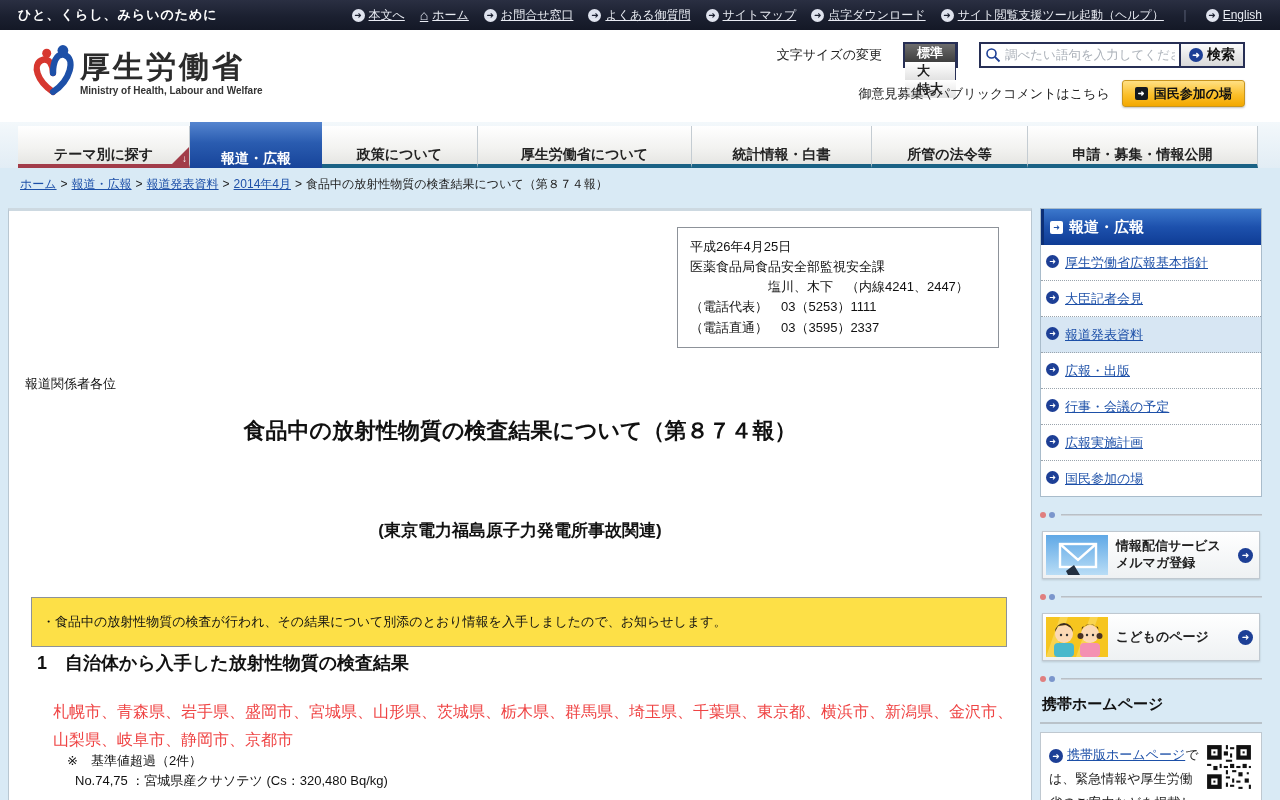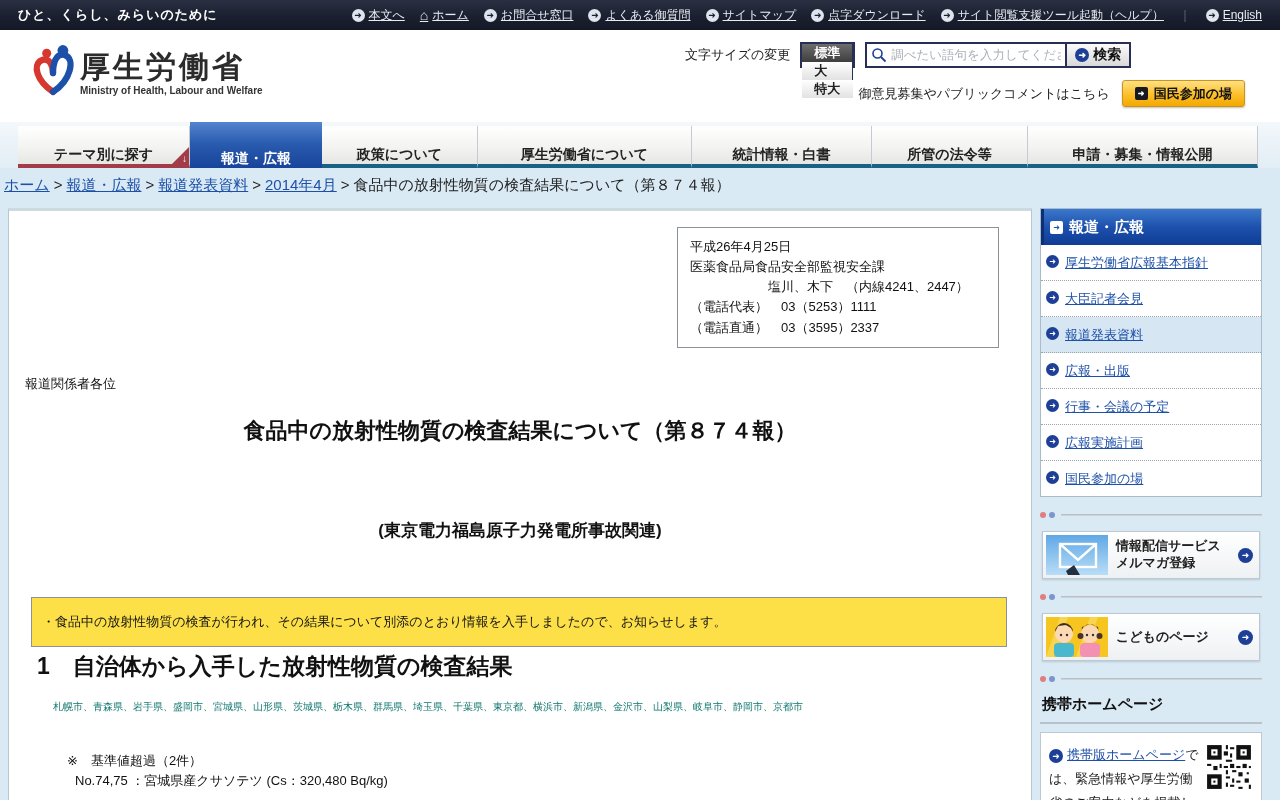--- a/index.html
+++ b/index.html
@@ -29,21 +29,21 @@
   .tb-home { color:#dfe3ee; font-size:14px; line-height:13px; }
   .tb-sep { color:#6a7188; font-size:12px; }
 
   
   .header { position:absolute; left:0; top:30px; width:1280px; height:92px; background:#fff; z-index:25; }
   .brand { position:absolute; left:26px; top:14px; display:flex; align-items:center; }
   .brand-text .jp { font-size:30px; font-weight:bold; color:#2b2b2b; letter-spacing:3px; line-height:1.1; }
   .brand-text .en { font-size:10px; font-weight:bold; color:#333; margin-top:2px; }
 
   .header-right { position:absolute; right:35px; top:12px; width:560px; }
-  .hr-row1 { display:flex; align-items:center; gap:10px; }
+  .hr-row1 { display:flex; align-items:center; justify-content:flex-end; gap:21px; }
   .ts-label { font-size:13px; color:#222; }
   .sizebox { display:flex; border:2px solid #272f55; height:26px;flex-direction:column; }
   .sizebox .szbtn {
     font-size:13px; font-weight:bold; padding:0 12px; height:100%;
     display:flex; align-items:center; border:none; cursor:pointer;
     background:linear-gradient(180deg,#ffffff,#e2e2e2); color:#222;
     border-right:1px solid #272f55;
   }
   .sizebox .szbtn:last-child { border-right:none; }
   .sizebox .szbtn.active { background:linear-gradient(180deg,#6d6d6d,#3e3e3e); color:#fff; }
@@ -96,21 +96,21 @@
     border-bottom:17px solid #a23c49; border-left:17px solid transparent;
   }
   .tab.theme .dn { position:absolute; right:2px; bottom:0px; color:#fff; font-size:10px; z-index:2; }
   .tab.active {
     height:46px; border-bottom:none; color:#fff;
     background:linear-gradient(180deg,#5585cf 0%,#2a5cb0 45%,#17449a 100%);
     border-right:none;
   }
 
   
-  .breadcrumb { position:absolute; left:4px; top:176px; font-size:15px; color:#222; z-index:10; }
+  .breadcrumb { position:absolute; left:20px; top:176px; font-size:12px; color:#222; z-index:10; }
   .breadcrumb a { color:#1d50a8; text-decoration:underline; }
   .breadcrumb .sep { margin:0 4px; color:#222; }
 
   
   .main {
     position:absolute; left:8px; top:208px; width:1024px; height:600px;
     background:#fff; border:1px solid #b9c7d1; border-top:3px solid #cdd9e1;
   }
   .contact-box {
     position:absolute; left:668px; top:16px; width:322px;
@@ -118,22 +118,22 @@
     background:#fff;
   }
   .contact-box .indent { padding-left:78px; }
   .addressee { position:absolute; left:16px; top:164px; font-size:13px; color:#111; }
   .doc-title { position:absolute; left:0; top:205px; width:100%; text-align:center; font-size:22px; font-weight:bold; color:#111; }
   .doc-subtitle { position:absolute; left:0; top:308px; width:100%; text-align:center; font-size:17px; font-weight:bold; color:#111; }
   .notice-box {
     position:absolute; left:22px; top:386px; width:976px;
     border:1px solid #8d9299; padding:15px 10px; font-size:13px; color:#111; background:#fde047;
   }
-  .sec-heading { position:absolute; left:28px; top:440px; font-size:23px; font-weight:bold; color:#111; }
-  .municipalities { position:absolute; left:44px; top:487px; width:966px; font-size:10px; line-height:1.75; color:#0f766e; }
+  .sec-heading { position:absolute; left:28px; top:440px; font-size:18px; font-weight:bold; color:#111; }
+  .municipalities { position:absolute; left:44px; top:487px; width:966px; font-size:16px; line-height:1.75; color:#ef4444; }
   .note1 { position:absolute; left:58px; top:541px; font-size:13px; color:#111; }
   .note2 { position:absolute; left:66px; top:561px; font-size:13px; color:#111; }
 
   
   .sidebar { position:absolute; left:1040px; top:208px; width:222px; }
   .side-menu { border:1px solid #a9bccb; background:#fff; }
   .side-menu-header {
     height:36px; display:flex; align-items:center; gap:6px; padding-left:6px;
     background:linear-gradient(180deg,#3c78cc 0%,#1d51ad 50%,#0f3c95 100%);
     color:#fff; font-size:15px; font-weight:bold; border-left:3px solid #0c2f77;

